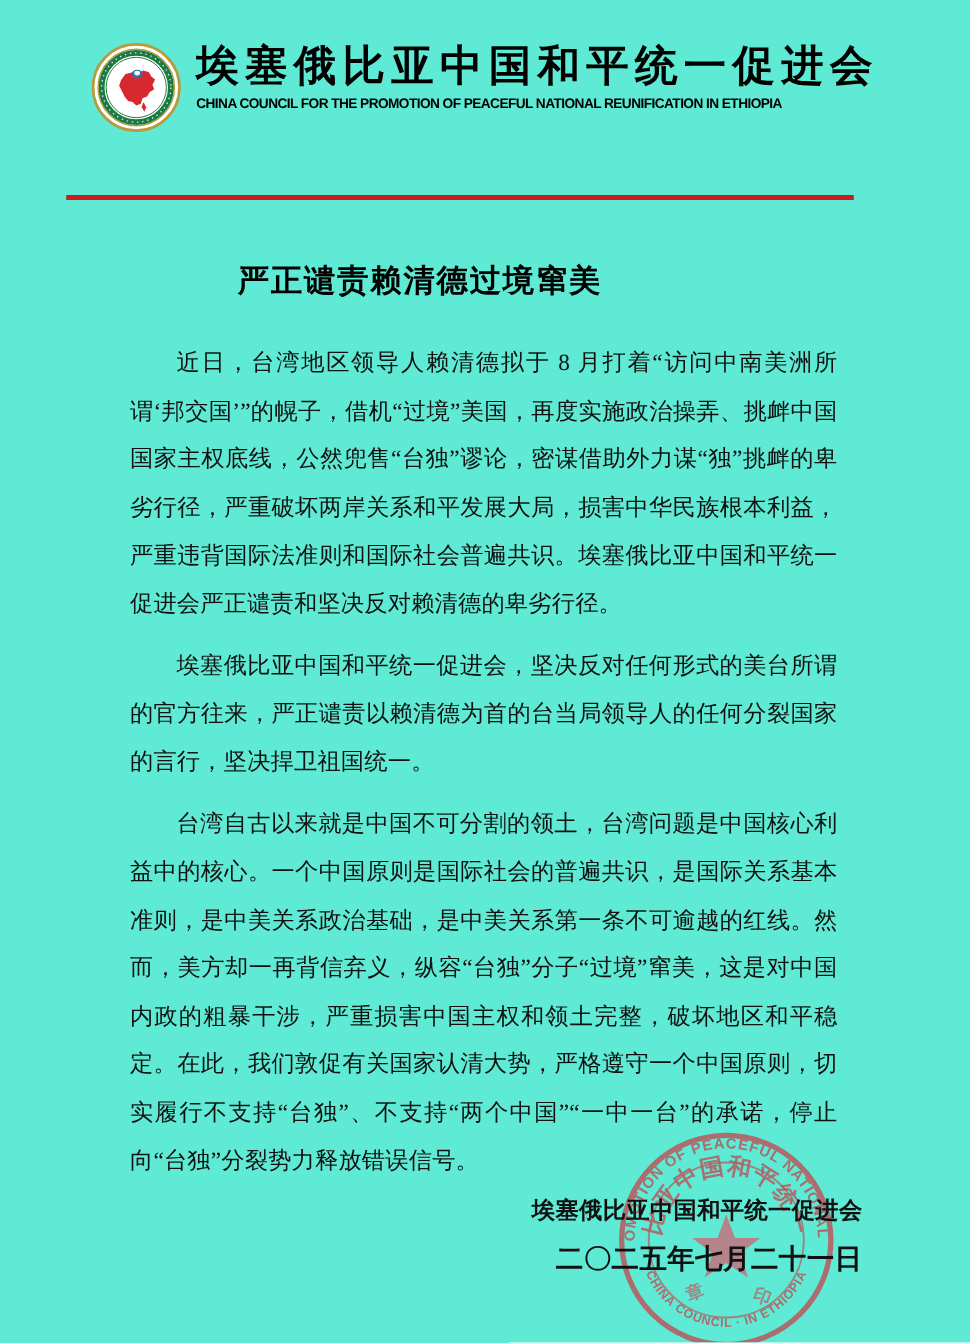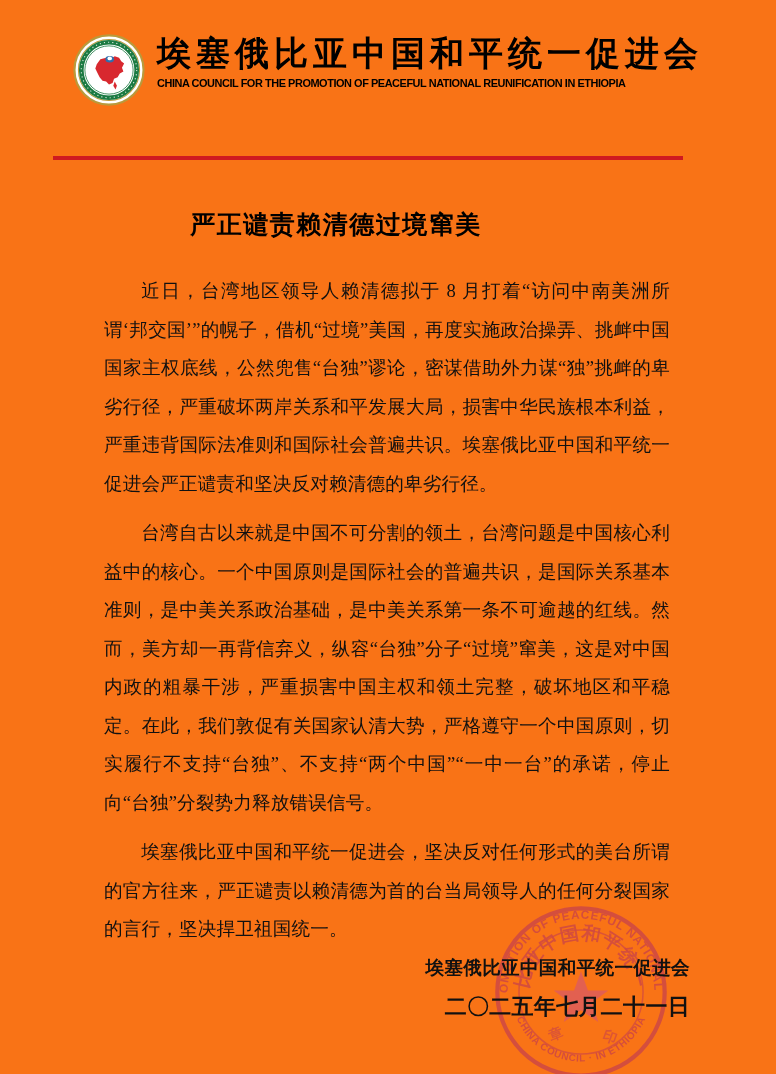--- a/index.html
+++ b/index.html
@@ -7,21 +7,21 @@
     padding: 0;
     background: #ffffff;
   }
   body {
     font-family: "Liberation Serif", "DejaVu Serif", serif;
   }
   .page {
     position: relative;
     width: 776px;
     height: 1074px;
-    background: #f97316;
+    background: #5eead4;
     overflow: hidden;
   }
 
   
   .letterhead {
     position: absolute;
     left: 0;
     top: 30px;
     width: 776px;
     height: 90px;
@@ -180,22 +180,22 @@
       <div class="org-name-en">CHINA COUNCIL FOR THE PROMOTION OF PEACEFUL NATIONAL REUNIFICATION IN ETHIOPIA</div>
     </div>
   </div>
 
   <div class="red-rule"></div>
 
   <div class="doc-title">严正谴责赖清德过境窜美</div>
 
   <div class="body-text">
     <p class="para">近日，台湾地区领导人赖清德拟于 8 月打着“访问中南美洲所谓‘邦交国’”的幌子，借机“过境”美国，再度实施政治操弄、挑衅中国国家主权底线，公然兜售“台独”谬论，密谋借助外力谋“独”挑衅的卑劣行径，严重破坏两岸关系和平发展大局，损害中华民族根本利益，严重违背国际法准则和国际社会普遍共识。埃塞俄比亚中国和平统一促进会严正谴责和坚决反对赖清德的卑劣行径。</p>
+    <p class="para">埃塞俄比亚中国和平统一促进会，坚决反对任何形式的美台所谓的官方往来，严正谴责以赖清德为首的台当局领导人的任何分裂国家的言行，坚决捍卫祖国统一。</p>
     <p class="para">台湾自古以来就是中国不可分割的领土，台湾问题是中国核心利益中的核心。一个中国原则是国际社会的普遍共识，是国际关系基本准则，是中美关系政治基础，是中美关系第一条不可逾越的红线。然而，美方却一再背信弃义，纵容“台独”分子“过境”窜美，这是对中国内政的粗暴干涉，严重损害中国主权和领土完整，破坏地区和平稳定。在此，我们敦促有关国家认清大势，严格遵守一个中国原则，切实履行不支持“台独”、不支持“两个中国”“一中一台”的承诺，停止向“台独”分裂势力释放错误信号。</p>
-    <p class="para">埃塞俄比亚中国和平统一促进会，坚决反对任何形式的美台所谓的官方往来，严正谴责以赖清德为首的台当局领导人的任何分裂国家的言行，坚决捍卫祖国统一。</p>
   </div>
 
   <svg class="seal" viewBox="0 0 200 200">
     <defs>
       <path id="sealArcTop" d="M 22 100 A 78 78 0 0 1 178 100"></path>
       <path id="sealArcBottom" d="M 26 100 A 74 74 0 0 0 174 100"></path>
       <path id="sealInnerArcTop" d="M 44 100 A 56 56 0 0 1 156 100"></path>
     </defs>
 
     <circle cx="100" cy="100" r="89" fill="none" stroke="#c8414b" stroke-width="4.5" opacity="0.9"></circle>

